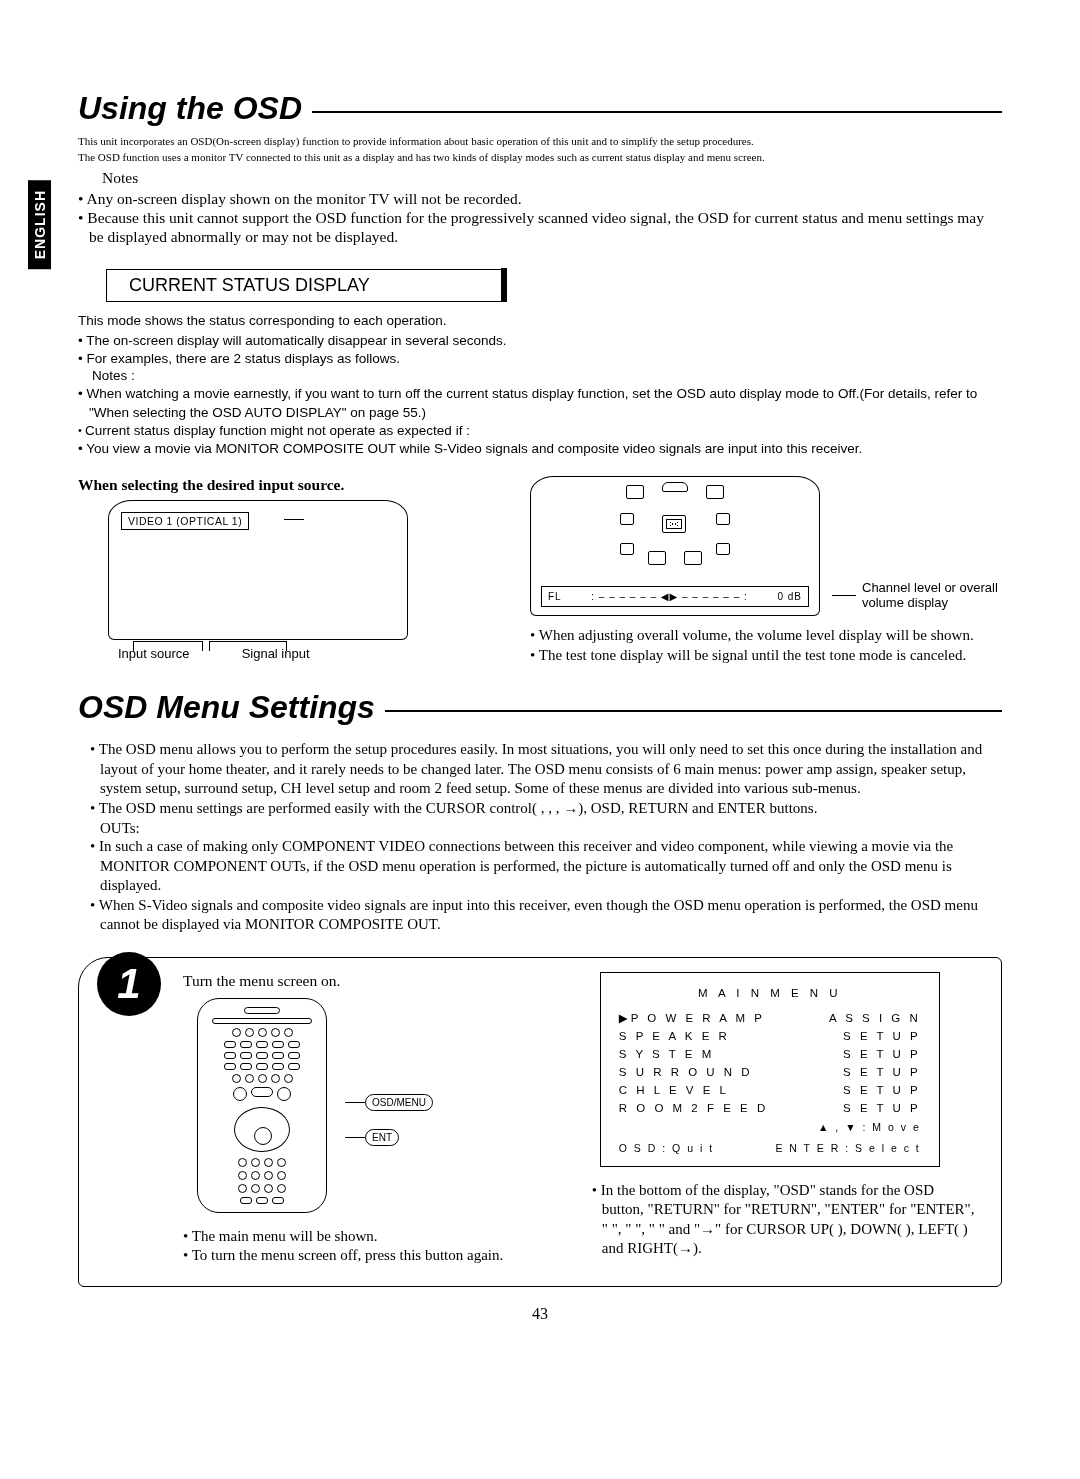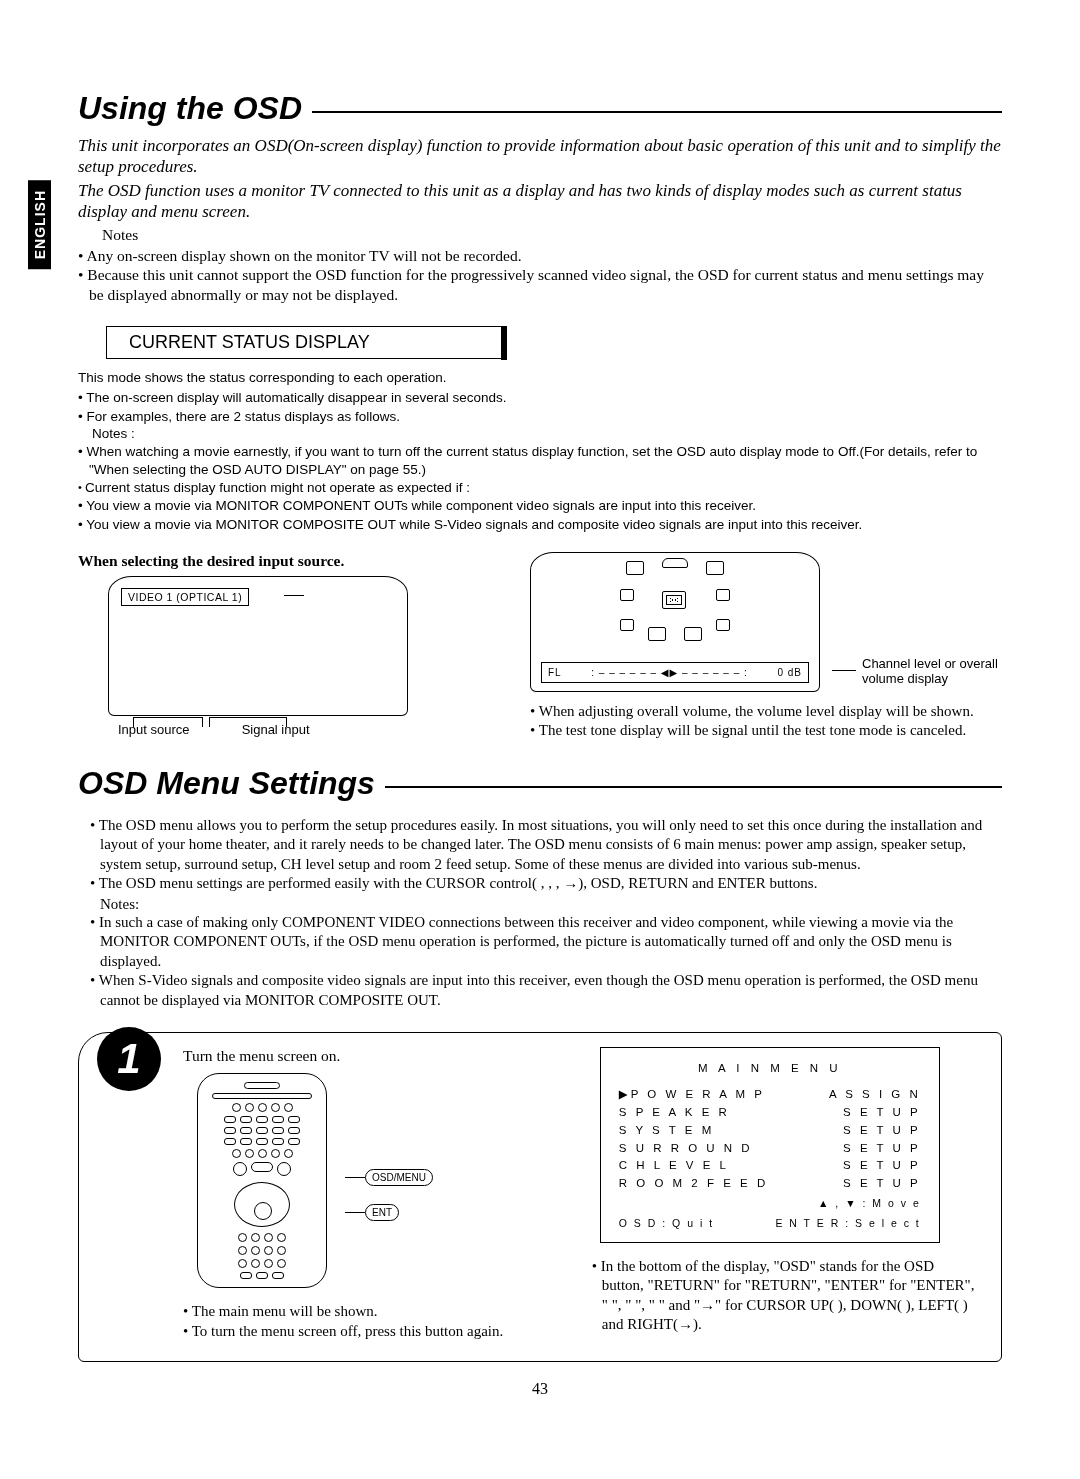--- a/index.html
+++ b/index.html
@@ -35,21 +35,21 @@
     display: flex;
     align-items: baseline;
   }
   h1.section-title .line {
     flex: 1;
     border-bottom: 2.5px solid #000;
     margin-left: 10px;
     position: relative;
     top: -6px;
   }
-  .body-text { font-size: 17px; line-height: 1.25; margin-top: 8px; font-style: italic; }
+  .body-text { font-size: 11px; line-height: 1.25; margin-top: 8px; }
   .indent-notes { margin-left: 24px; font-size: 15.5px; margin-top: 4px; }
   .bullet-list { margin-top: 2px; }
   .bullet-list li { list-style: none; font-size: 15.5px; line-height: 1.25; padding-left: 11px; text-indent: -11px; }
   .bullet-list li::before { content: "• "; }
   .bullet-list.small li, .small-text { font-family: Arial, sans-serif; font-size: 13.5px; line-height: 1.35; }
   .box-heading {
     font-family: Arial, sans-serif;
     font-size: 18px;
     border: 1.5px solid #000;
     display: inline-block;
@@ -189,21 +189,20 @@
 
 <div class="small-text" style="margin-top:10px">This mode shows the status corresponding to each operation.</div>
 <ul class="bullet-list small">
   <li>The on-screen display will automatically disappear in several seconds.</li>
   <li>For examples, there are 2 status displays as follows.</li>
 </ul>
 <div class="notes-label" style="margin-left:14px">Notes :</div>
 <ul class="bullet-list small">
   <li>When watching a movie earnestly, if you want to turn off the current status display function, set the OSD auto display mode to Off.(For details, refer to "When selecting the OSD AUTO DISPLAY" on page 55.)</li>
   <li class="square-bullet" style="list-style:none"><span>Current status display function might not operate as expected if :</span></li>
-  <li>You view a movie via MONITOR COMPONENT OUTs while component video signals are input into this receiver.</li>
   <li>You view a movie via MONITOR COMPOSITE OUT while S-Video signals and composite video signals are input into this receiver.</li>
 </ul>
 
 <div class="two-col">
 
   <div class="col">
     <h3>When selecting the desired input source.</h3>
     <div class="tv-frame">
       <div class="tv-inner" style="border:1px solid #000; display:inline-block; padding:2px 6px">VIDEO 1  (OPTICAL  1)</div>
       <span style="position:absolute; top:18px; left:175px; border-top:1px solid #000; width:20px"></span>
@@ -252,21 +251,21 @@
 
 <h1 class="section-title" style="margin-top:24px">
   <span>OSD Menu Settings</span>
   <span class="line"></span>
 </h1>
 
 <ul class="serif-bullets" style="margin-top:14px; padding-left:12px">
   <li>The OSD menu allows you to perform the setup procedures easily. In most situations, you will only need to set this once during the installation and layout of your home theater, and it rarely needs to be changed later. The OSD menu consists of 6 main menus: power amp assign, speaker setup, system setup, surround setup, CH  level setup and room 2 feed setup. Some of these menus are divided into various sub-menus.</li>
   <li>The OSD menu settings are performed easily with the CURSOR control(   ,    ,    , →), OSD, RETURN and ENTER buttons.</li>
 </ul>
-<div style="font-size:15px; margin-left:22px; margin-top:2px">Notes:</div>
+<div style="font-size:15px; margin-left:22px; margin-top:2px">OUTs:</div>
 <ul class="serif-bullets" style="padding-left:12px">
   <li>In such a case of making only COMPONENT VIDEO connections between this receiver and video component, while viewing a movie via the MONITOR COMPONENT OUTs, if the OSD menu operation is performed, the picture is automatically turned off and only the OSD menu is displayed.</li>
   <li>When S-Video signals and composite video signals are input into this receiver, even though the OSD menu operation is performed, the OSD menu cannot be displayed via MONITOR COMPOSITE OUT.</li>
 </ul>
 
 
 <div class="step-box">
   <div class="step-num">1</div>
   <div class="step-content">
     <div class="step-left">

